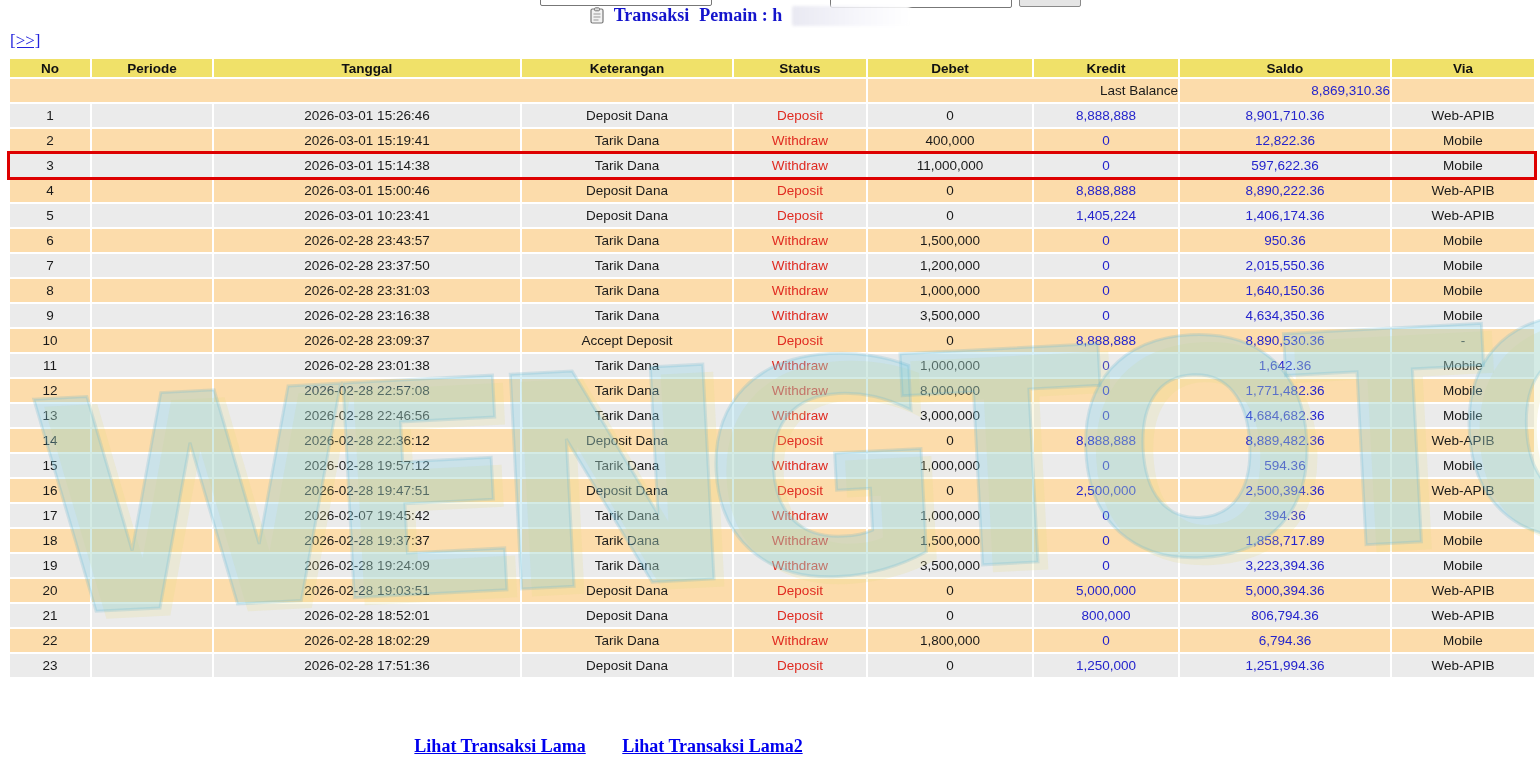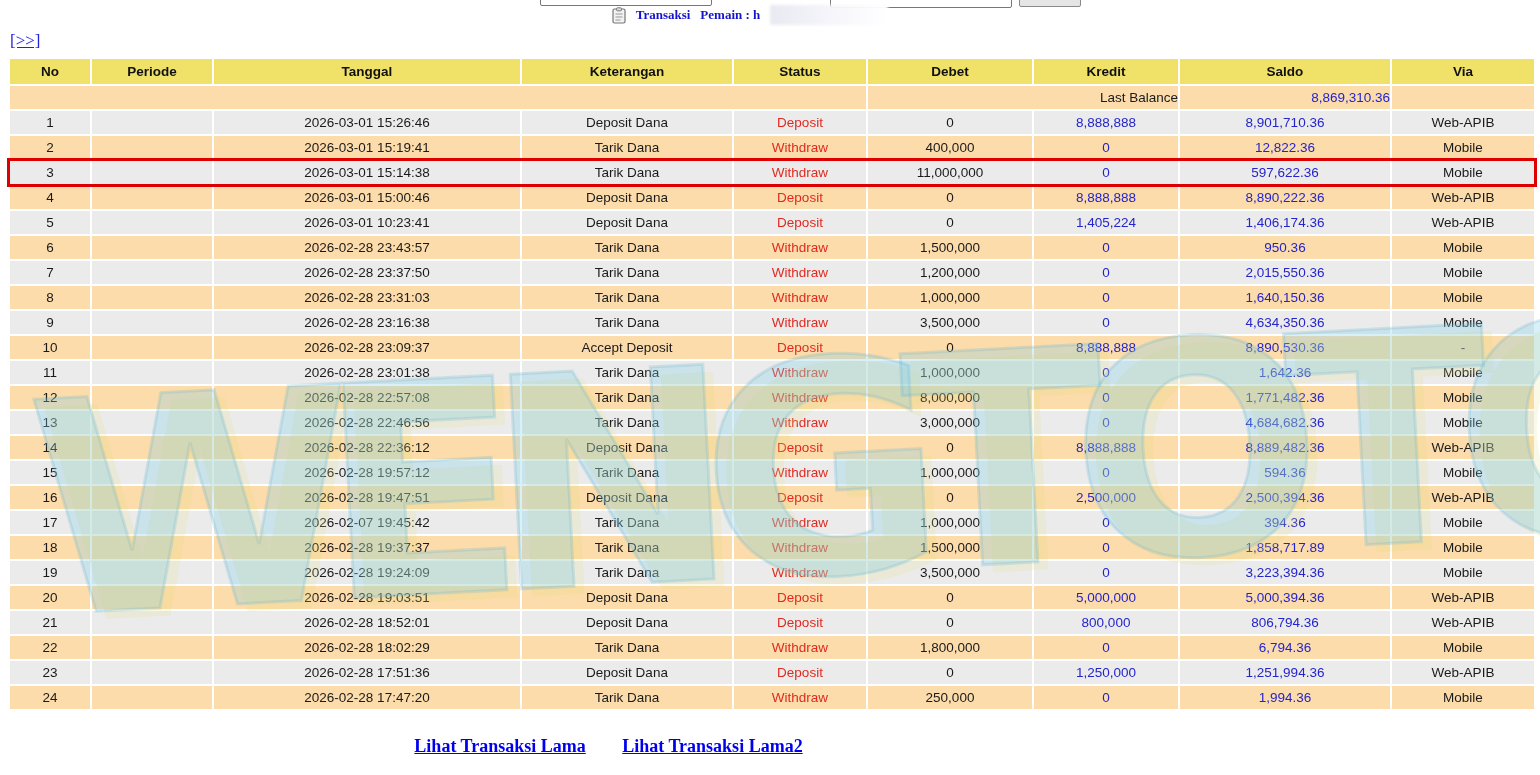--- a/index.html
+++ b/index.html
@@ -9,30 +9,30 @@
   }
   
   .cutoff-input{position:absolute;height:22px;border:1px solid #777;border-radius:2px;background:#fff;box-sizing:border-box;}
   .ci1{left:540px;top:-16px;width:172px;}
   .ci2{left:830px;top:-14px;width:182px;}
   .cutoff-button{position:absolute;left:1019px;top:-13px;width:62px;height:20px;background:#e5e5e5;border:1px solid #8a8a8a;border-radius:2px;}
   
   .title-row{
     position:absolute;top:5px;left:0;width:1500px;display:flex;justify-content:center;
     align-items:center;gap:10px;font-family:"Liberation Serif",serif;font-weight:bold;
-    font-size:13px;color:var(--title-blue);
+    font-size:18px;color:var(--title-blue);
   }
   .clip-icon{display:inline-block;line-height:0;}
   .redacted{display:inline-block;width:118px;height:20px;border-radius:2px;
     background:linear-gradient(90deg,#e9e9f2 0%,#f6f6fb 55%,#ffffff 100%);filter:blur(1.5px);}
   .pager{position:absolute;top:31px;left:10px;font-family:"Liberation Serif",serif;
     font-size:17px;color:#2222dd;text-decoration:underline;cursor:pointer;}
   
   table{position:absolute;top:57px;left:8px;width:1524px;border-spacing:2px;table-layout:fixed;}
-  th{background:var(--header-bg);color:#111;font-weight:bold;font-size:13.5px;height:25px;padding:0;}
+  th{background:var(--header-bg);color:#111;font-weight:bold;font-size:13.5px;height:18px;padding:0;}
   td{height:23px;padding:0;text-align:center;font-size:13.5px;color:#1a1a1a;white-space:nowrap;overflow:hidden;}
   tr.odd  td{background:var(--row-odd);}
   tr.even td{background:var(--row-even);}
   tr.balance td{background:var(--row-even);font-weight:normal;text-align:right;}
   td.blue{color:var(--amount-blue);}
   td.status{color:var(--status-red);}
   tr.highlight{outline:3px solid var(--highlight-red);}
   
   .watermark{
     position:absolute;top:330px;left:30px;width:1360px;z-index:5;pointer-events:none;
@@ -351,31 +351,20 @@
         <td>23</td>
         <td></td>
         <td>2026-02-28 17:51:36</td>
         <td>Deposit Dana</td>
         <td class="status">Deposit</td>
         <td>0</td>
         <td class="blue">1,250,000</td>
         <td class="blue">1,251,994.36</td>
         <td>Web-APIB</td>
       </tr>
-      <tr class="even">
-        <td>24</td>
-        <td></td>
-        <td>2026-02-28 17:47:20</td>
-        <td>Tarik Dana</td>
-        <td class="status">Withdraw</td>
-        <td>250,000</td>
-        <td class="blue">0</td>
-        <td class="blue">1,994.36</td>
-        <td>Mobile</td>
-      </tr>
     </tbody>
 </table>
 
 <div class="watermark">WENGTOTO</div>
 
 <div class="footer">
   <a>Lihat Transaksi Lama</a>
   <a>Lihat Transaksi Lama2</a>
 </div>
 

